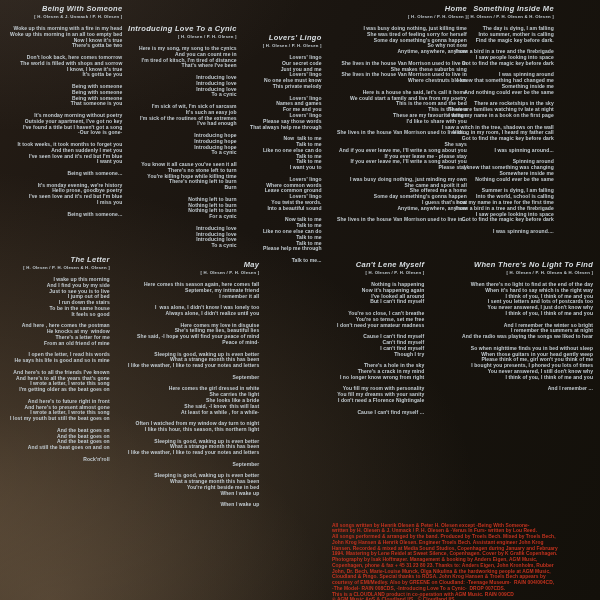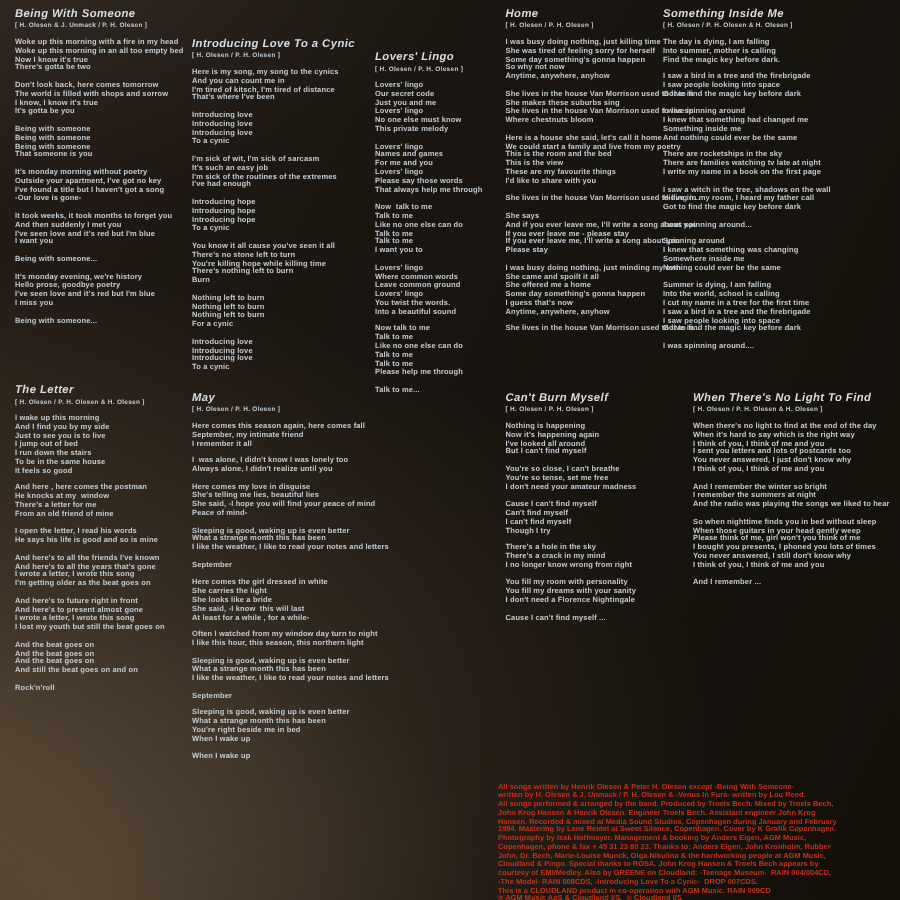--- a/index.html
+++ b/index.html
@@ -9,21 +9,21 @@
     background:#14100c;
   }
   .sheet{
     position:absolute;inset:0;
     background:
       radial-gradient(1000px 620px at -12% 85%, rgba(130,107,80,.50), rgba(130,107,80,0) 55%),
       radial-gradient(430px 300px at 8% 100%, rgba(146,120,90,.32), rgba(146,120,90,0) 65%),
       radial-gradient(520px 280px at 0% -6%, rgba(115,104,95,.20), rgba(115,104,95,0) 60%),
       linear-gradient(115deg,#241c15 0%,#1a1510 40%,#13100a 100%);
   }
-  .song{position:absolute;}
+  .song{position:absolute;text-align:right;}
   .song-title{
     font-style:italic;font-weight:700;font-size:7.5px;line-height:9px;
     letter-spacing:.3px;color:var(--title-text,#d8dee2);margin:0 0 1px 0;white-space:pre;
   }
   .song-credit{
     font-weight:700;font-size:4.3px;line-height:6px;
     color:var(--lyrics-text,#b9c2c8);margin:0 0 6px 0;white-space:pre;letter-spacing:.2px;
   }
   .song-lyrics{
     font-weight:700;font-size:5px;line-height:5.8px;letter-spacing:.1px;
@@ -324,21 +324,21 @@
 
 Sleeping is good, waking up is even better
 What a strange month this has been
 You're right beside me in bed
 When I wake up
 
 When I wake up</div>
   </section>
 
   <section class="song p7">
-    <h3 class="song-title">Can't Burn Myself</h3>
+    <h3 class="song-title">Can't Lene Myself</h3>
     <div class="song-credit">[ H. Olesen / P. H. Olesen ]</div>
     <div class="song-lyrics">Nothing is happening
 Now it's happening again
 I've looked all around
 But I can't find myself
 
 You're so close, I can't breathe
 You're so tense, set me free
 I don't need your amateur madness
 

